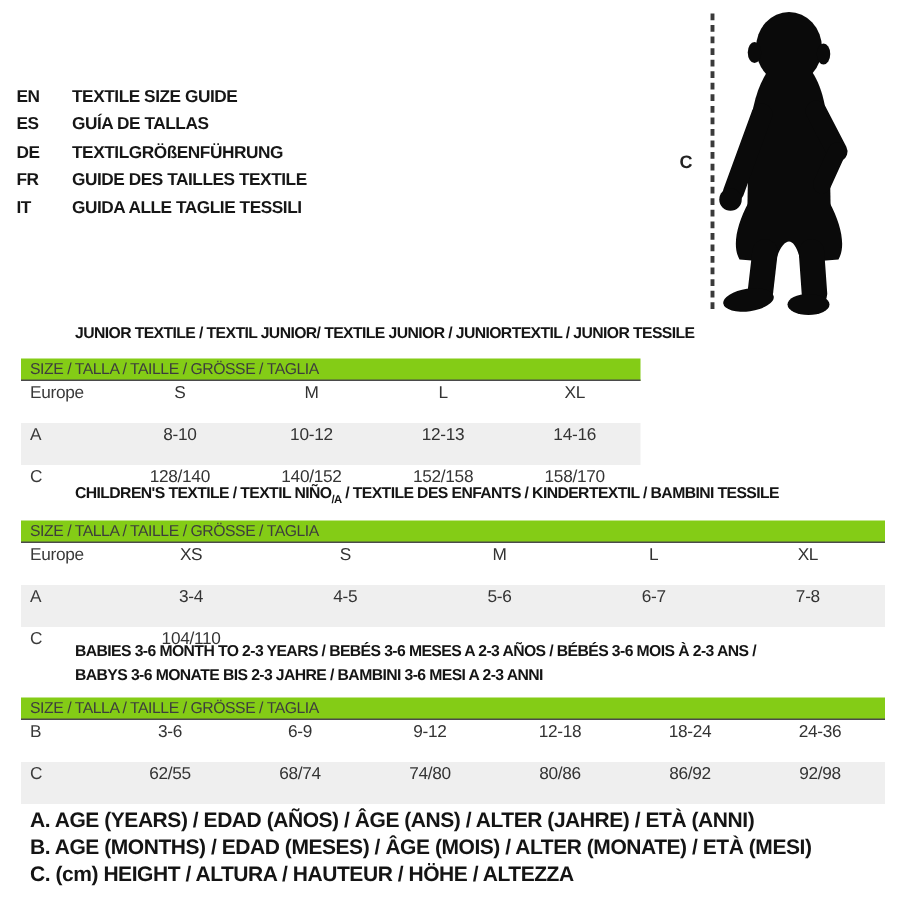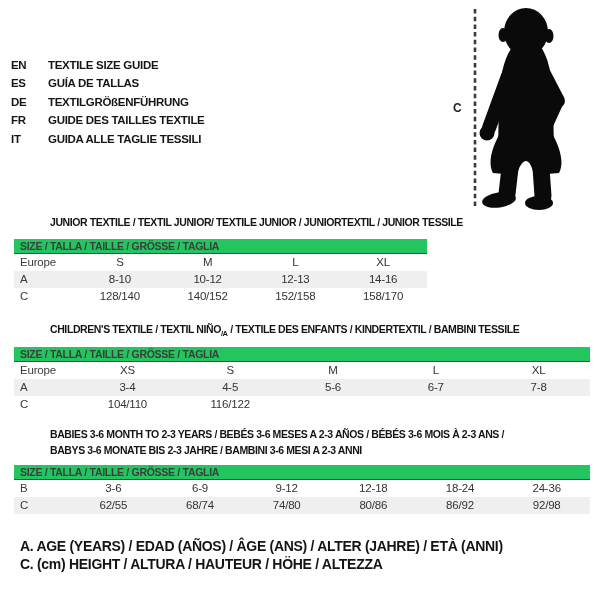--- a/index.html
+++ b/index.html
@@ -15,24 +15,24 @@
   
   .figure-svg{position:absolute;left:437px;top:2px;}
   .height-label{position:absolute;left:453px;top:101px;font-weight:bold;font-size:12px;color:#222;}
   
   .sec-title{position:absolute;left:14px;font-weight:bold;font-size:10.5px;letter-spacing:-0.4px;color:#141414;white-space:nowrap;margin-left:36px;}
   .sec-title .sub{font-size:7.5px;vertical-align:sub;}
   .sec-title.two-line{line-height:15.5px;white-space:normal;width:500px;}
   
   .tbl{position:absolute;left:14px;}
   .tbl-head{
-    height:14px;line-height:14px;background:#22c55e;border-bottom:1.5px solid #4a4a4a;
-    font-size:10.5px;letter-spacing:-0.3px;color:#3d3d3d;padding-left:6px;font-weight:bold;
+    height:14px;line-height:14px;background:#84cc16;border-bottom:1.5px solid #4a4a4a;
+    font-size:10.5px;letter-spacing:-0.3px;color:#3d3d3d;padding-left:6px;
   }
-  .tbl-row{display:grid;height:17px;line-height:17px;font-size:11.5px;letter-spacing:-0.2px;color:#333;}
+  .tbl-row{display:grid;height:28px;line-height:17px;font-size:11.5px;letter-spacing:-0.2px;color:#333;}
   .tbl-row.alt{background:#efefef;}
   .tbl-row .lbl{padding-left:6px;text-align:left;color:#3a3a3a;}
   .tbl-row span{text-align:center;}
   .cols5{grid-template-columns:62px repeat(4,1fr);}
   .cols6{grid-template-columns:62px repeat(5,1fr);}
   .cols7{grid-template-columns:56px repeat(6,1fr);}
   .w1{width:413px;} .w2{width:576px;}
   
   .legend{position:absolute;left:20px;top:537px;}
   .legend-line{font-weight:bold;font-size:14px;letter-spacing:-0.3px;line-height:18.2px;color:#141414;white-space:nowrap;}
@@ -132,21 +132,20 @@
     <span class="lbl">A</span>
     <span>3-4</span>
     <span>4-5</span>
     <span>5-6</span>
     <span>6-7</span>
     <span>7-8</span>
   </div>
   <div class="tbl-row cols6">
     <span class="lbl">C</span>
     <span>104/110</span>
-    <span>116/122</span>
   </div>
 </div>
 
 <div class="sec-title two-line" style="top:427px">
   <div>BABIES 3-6 MONTH TO 2-3 YEARS / BEBÉS 3-6 MESES A 2-3 AÑOS / BÉBÉS 3-6 MOIS À 2-3 ANS /</div>
   <div>BABYS 3-6 MONATE BIS 2-3 JAHRE / BAMBINI 3-6 MESI A 2-3 ANNI</div>
 </div>
 <div class="tbl w2" style="top:465px">
   <div class="tbl-head">SIZE / TALLA / TAILLE / GRÖSSE / TAGLIA</div>
   <div class="tbl-row cols7">
@@ -164,14 +163,15 @@
     <span>68/74</span>
     <span>74/80</span>
     <span>80/86</span>
     <span>86/92</span>
     <span>92/98</span>
   </div>
 </div>
 
 <div class="legend">
   <div class="legend-line">A. AGE (YEARS) / EDAD (AÑOS) / ÂGE (ANS) / ALTER (JAHRE) / ETÀ (ANNI)</div>
+  <div class="legend-line">B. AGE (MONTHS) / EDAD (MESES) / ÂGE (MOIS) / ALTER (MONATE) / ETÀ (MESI)</div>
   <div class="legend-line">C. (cm) HEIGHT / ALTURA / HAUTEUR / HÖHE / ALTEZZA</div>
 </div>
 
 </body></html>

